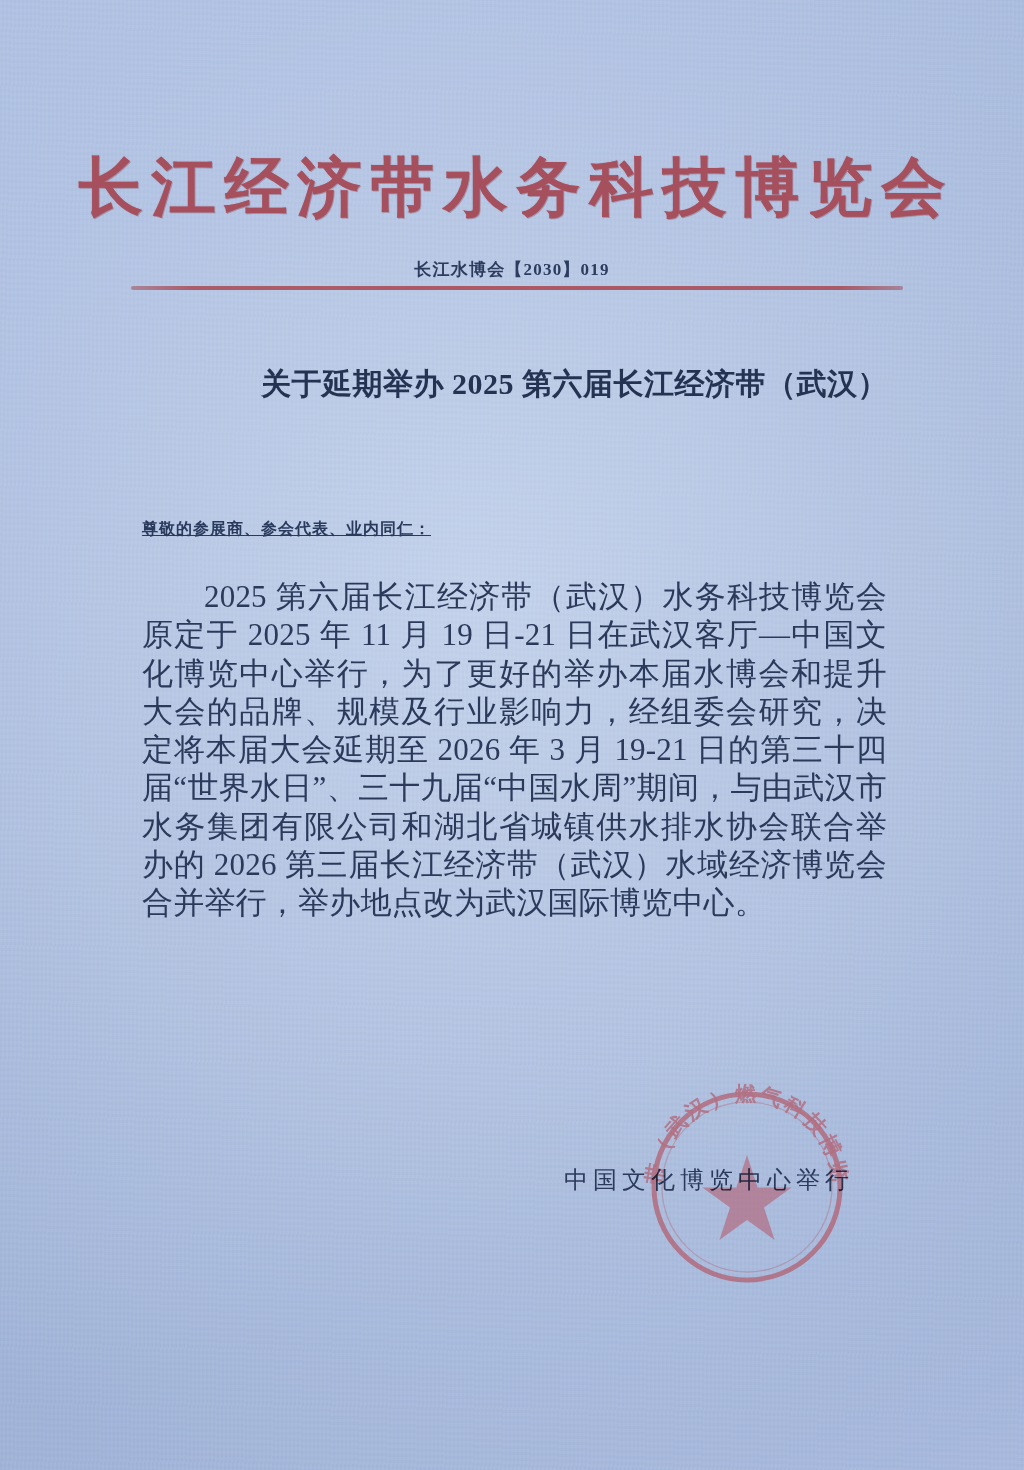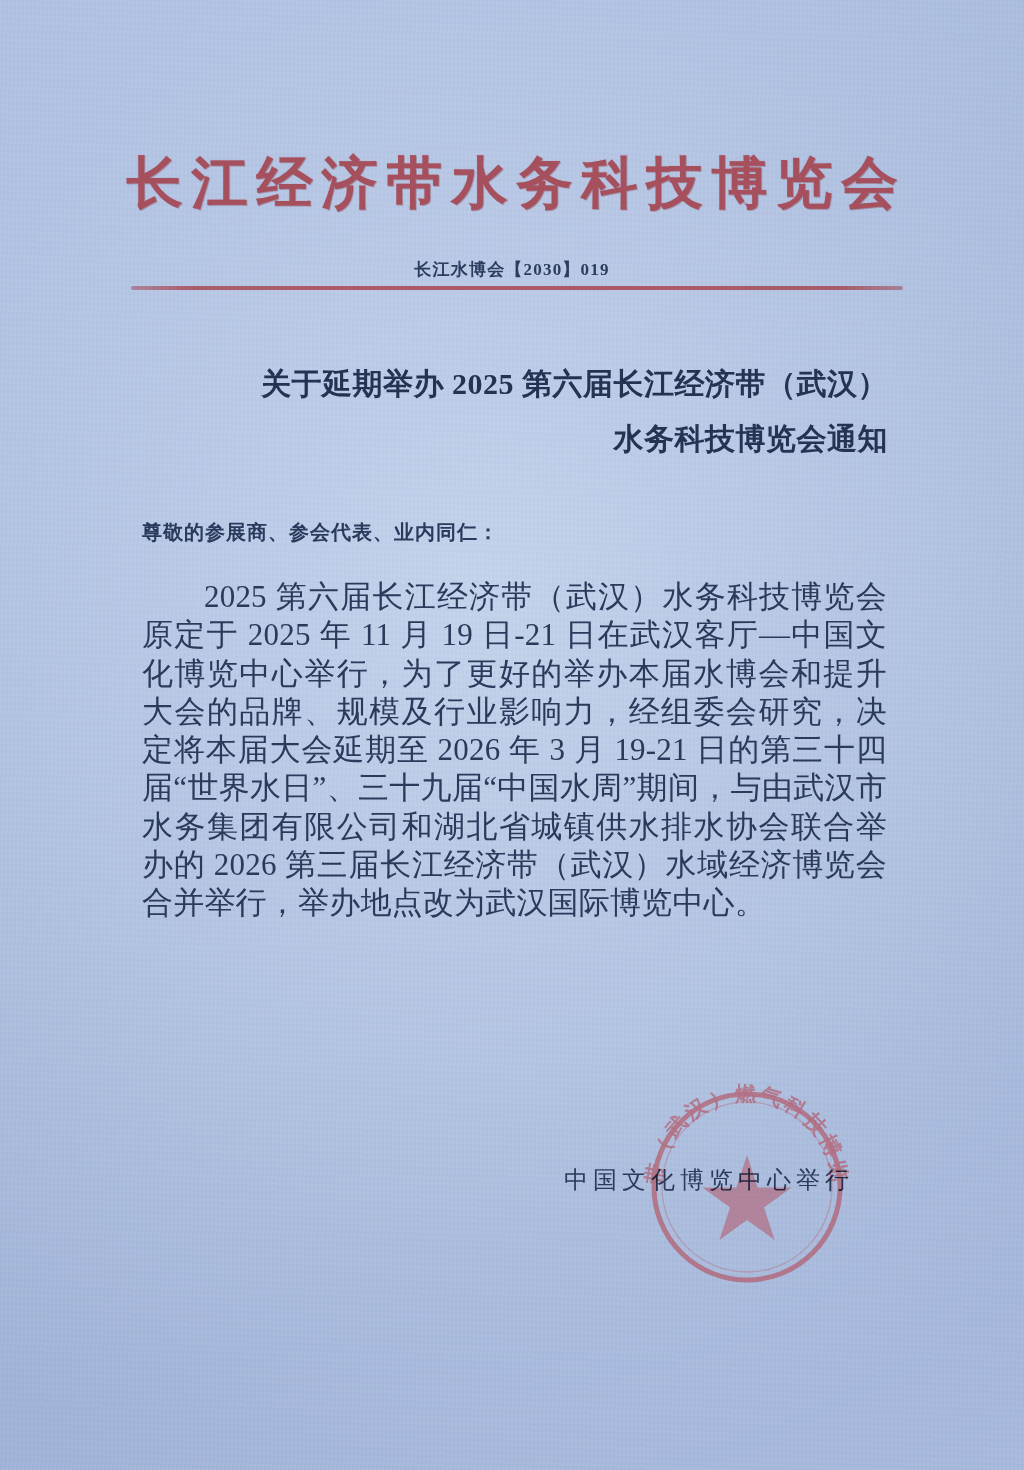--- a/index.html
+++ b/index.html
@@ -63,21 +63,21 @@
   .letterhead {
     position: absolute;
     left: 0;
     top: 152px;
     width: 100%;
     text-align: center;
   }
   .letterhead-title {
     display: block;
     font-family: "Liberation Serif", "DejaVu Serif", serif;
-    font-size: 56px;
+    font-size: 64px;
     font-weight: 700;
     letter-spacing: 9px;
     color: #a6505d;
     text-shadow:
       0 0 1px rgba(166,80,93,0.65),
       1px 1px 0 rgba(130,60,74,0.35);
     line-height: 1.12;
     white-space: nowrap;
     padding-left: 9px;
   }
@@ -126,25 +126,26 @@
   .doc-title .tline {
     display: block;
     white-space: nowrap;
   }
 
   
   .salutation {
     position: absolute;
     left: 142px;
     top: 519px;
-    font-size: 20px;
+    font-size: 16px;
     font-weight: 700;
     letter-spacing: 1px;
     color: #2a3a5d;
     white-space: nowrap;
+    text-decoration: underline;
   }
 
   .body-text {
     position: absolute;
     left: 142px;
     top: 578px;
     width: 745px;
     color: #2b3a5b;
     font-size: 31px;
     line-height: 38.3px;
@@ -205,21 +206,20 @@
     <div class="letterhead">
       <span class="letterhead-title">长江经济带水务科技博览会</span>
     </div>
 
     <div class="doc-number">长江水博会【2030】019</div>
 
     <div class="header-rule"></div>
 
     <div class="doc-title">
       <span class="tline">关于延期举办 2025 第六届长江经济带（武汉）</span>
-      <span class="tline">水务科技博览会通知</span>
     </div>
 
     <div class="salutation">尊敬的参展商、参会代表、业内同仁：</div>
 
     <div class="body-text">
       <p>2025 第六届长江经济带（武汉）水务科技博览会原定于 2025 年 11 月 19 日-21 日在武汉客厅—中国文化博览中心举行，为了更好的举办本届水博会和提升大会的品牌、规模及行业影响力，经组委会研究，决定将本届大会延期至 2026 年 3 月 19-21 日的第三十四届“世界水日”、三十九届“中国水周”期间，与由武汉市水务集团有限公司和湖北省城镇供水排水协会联合举办的 2026 第三届长江经济带（武汉）水域经济博览会合并举行，举办地点改为武汉国际博览中心。</p>
     </div>
 
     <div class="signature">
       <span class="sign-date">中国文化博览中心举行</span>

